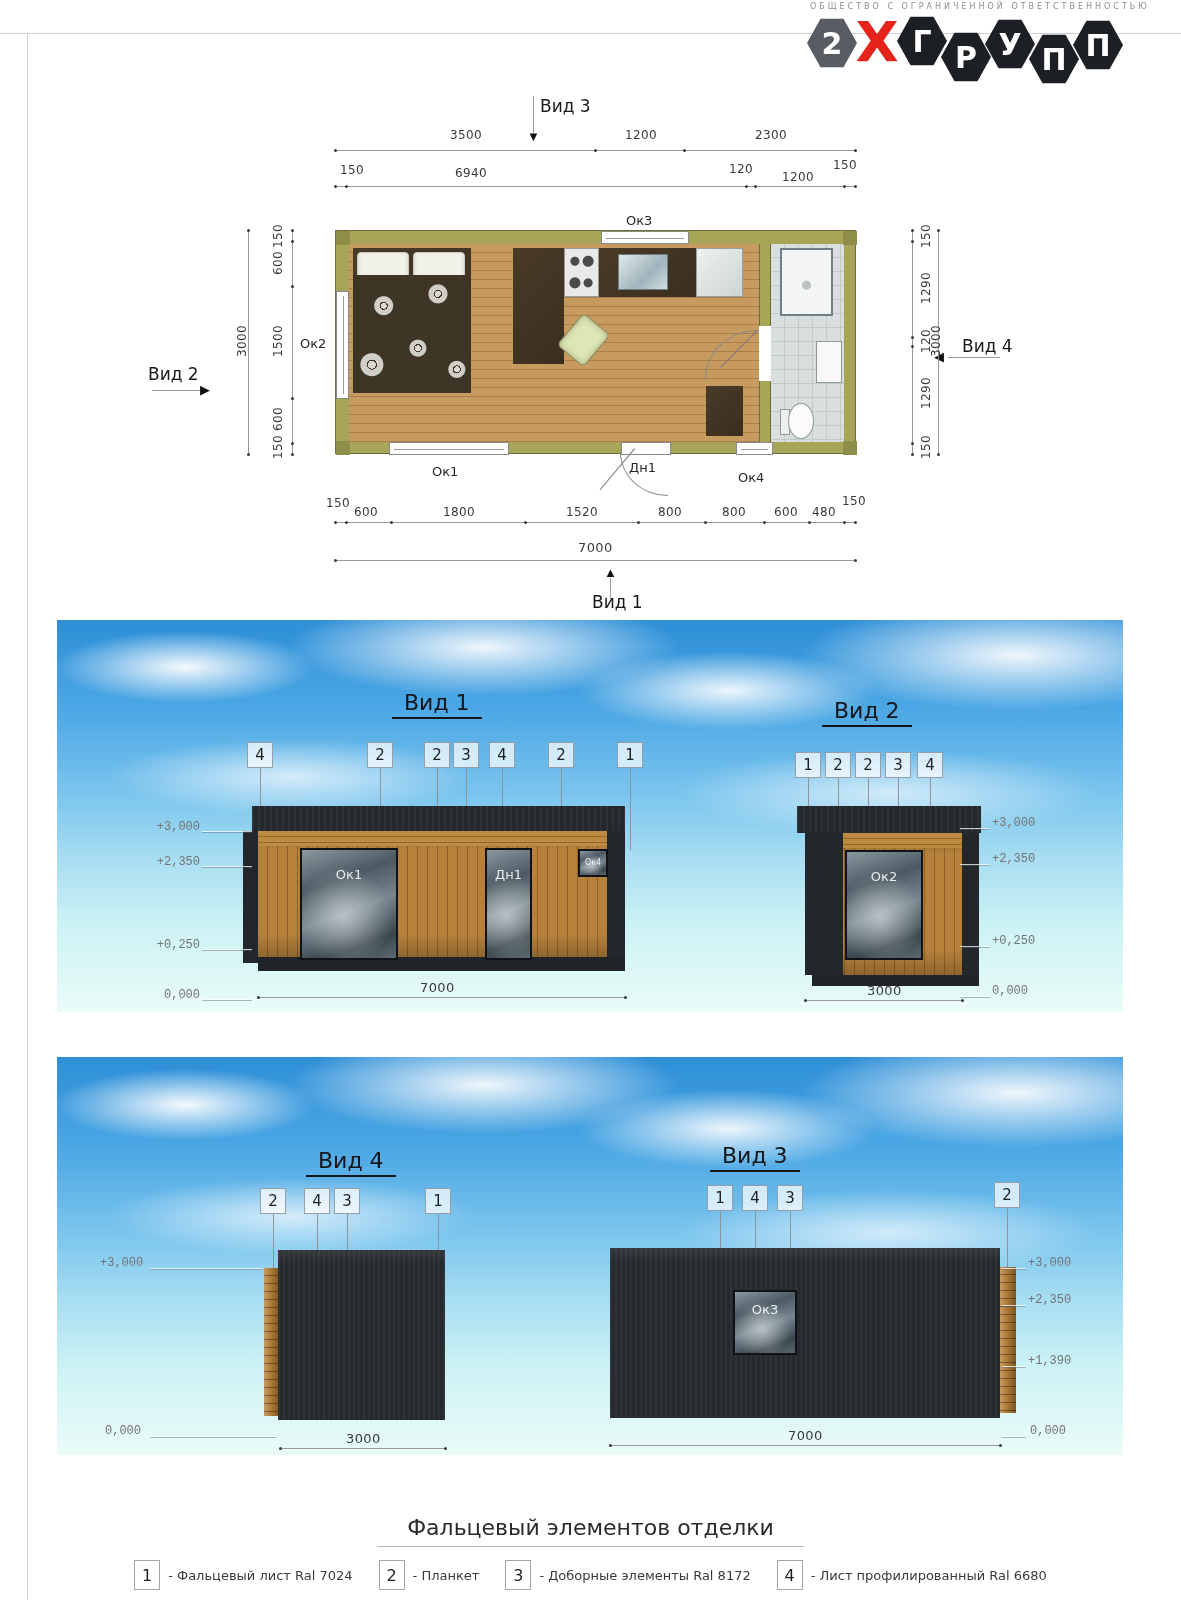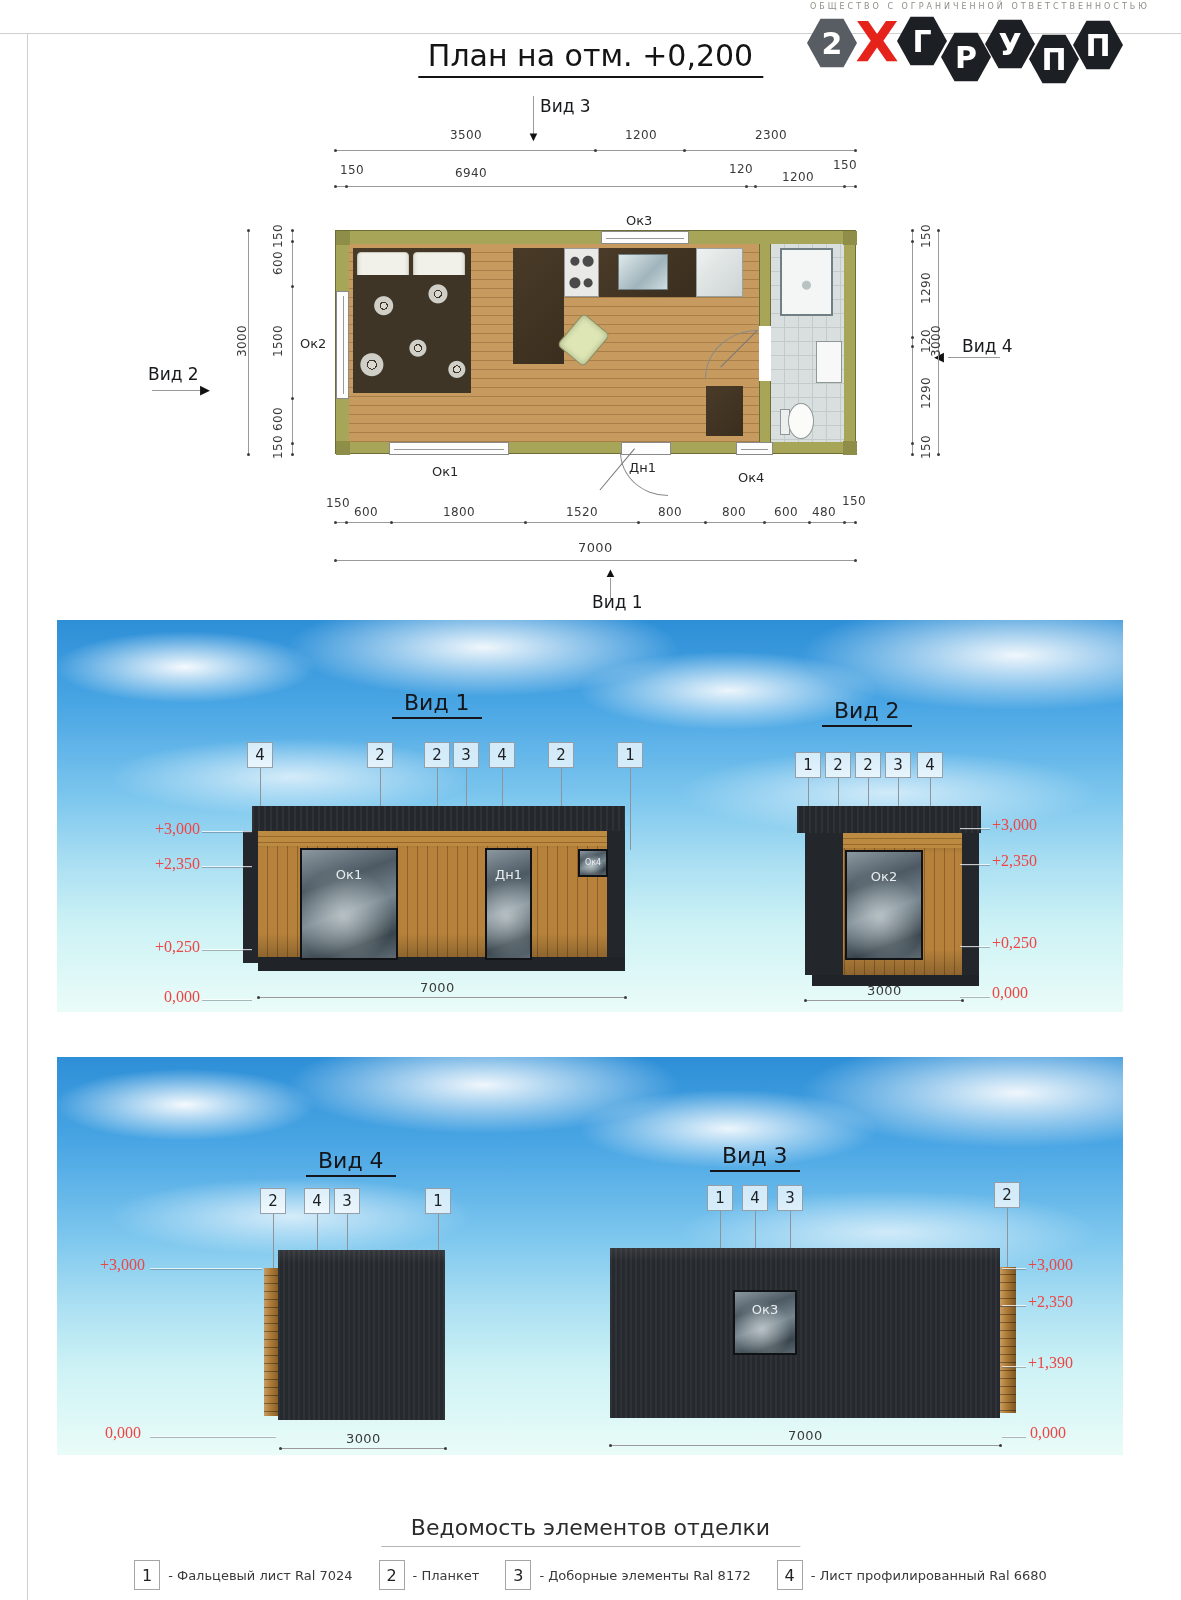--- a/index.html
+++ b/index.html
@@ -73,21 +73,21 @@
   radial-gradient(ellipse 300px 75px at 40% 7%,rgba(255,255,255,.92),transparent 65%),
   radial-gradient(ellipse 230px 60px at 63% 18%,rgba(255,255,255,.9),transparent 65%),
   radial-gradient(ellipse 330px 85px at 90% 9%,rgba(255,255,255,.92),transparent 65%),
   radial-gradient(ellipse 260px 55px at 22% 40%,rgba(255,255,255,.7),transparent 70%),
   radial-gradient(ellipse 300px 60px at 78% 44%,rgba(255,255,255,.65),transparent 70%),
   linear-gradient(180deg,#2e8fd7 0%,#4aa6e4 22%,#7cc6ee 45%,#aadff2 62%,#cdf2f5 78%,#eafcf8 100%)}
 .elev-title{position:absolute;font-size:22px;color:#14161a;font-family:"DejaVu Sans",sans-serif;
   border-bottom:2px solid #14161a;padding:0 12px 2px;white-space:nowrap}
 .co{position:absolute;width:26px;height:26px;border:1px solid rgba(140,150,158,.9);background:rgba(255,255,255,.72);
   font-size:15px;display:flex;align-items:center;justify-content:center;color:#1d1f22;font-family:"DejaVu Sans",sans-serif}
-.mark{position:absolute;font-size:16px;color:#ef4444;font-family:Liberation Serif, serif;white-space:nowrap}
+.mark{position:absolute;font-size:12px;color:#737373;font-family:Liberation Mono, monospace;white-space:nowrap}
 .mark-line{position:absolute;height:1px;background:rgba(255,255,255,.75);box-shadow:0 1px 0 rgba(90,100,110,.45)}
 .roof{position:absolute;background:#24272b;background-image:repeating-linear-gradient(90deg,rgba(255,255,255,.05) 0 2px,transparent 2px 6px)}
 .facade-wood{position:absolute;background-color:#b5813b;
   background-image:linear-gradient(180deg,rgba(0,0,0,.28),rgba(0,0,0,0) 14%,rgba(0,0,0,0) 82%,rgba(0,0,0,.22)),
   repeating-linear-gradient(90deg,rgba(0,0,0,0) 0 9px,#8f6128 9px 10px)}
 .wood-band-h{position:absolute;background-color:#bd8a42;
   background-image:repeating-linear-gradient(180deg,rgba(0,0,0,0) 0 5px,#96682c 5px 6px)}
 .dark-panel{position:absolute;background:#23262a}
 .facade-dark{position:absolute;background-color:#26292d;
   background-image:repeating-linear-gradient(90deg,rgba(255,255,255,.045) 0 2px,transparent 2px 5px),
@@ -123,21 +123,20 @@
       <span class="hex gray" style="transform:translateY(4px)">2</span>
       <span class="redx">Х</span>
       <span class="hex dark" style="transform:translateY(2px)">Г</span>
       <span class="hex dark" style="transform:translateY(18px)">Р</span>
       <span class="hex dark" style="transform:translateY(5px)">У</span>
       <span class="hex dark" style="transform:translateY(20px)">П</span>
       <span class="hex dark" style="transform:translateY(6px)">П</span>
     </div>
   </div>
 
-  <div class="sheet-title">План на отм. +0,200</div>
 
   <div class="view-label" style="left:540px;top:96px">Вид 3</div>
   <div class="line-v" style="left:533px;top:96px;height:40px"></div>
   <div class="tri" style="left:527px;top:130px">▼</div>
 
   <div class="view-label" style="left:148px;top:364px">Вид 2</div>
   <div class="line-h" style="left:152px;top:390px;width:52px"></div>
   <div class="tri" style="left:200px;top:383px">▶</div>
 
   <div class="view-label" style="left:962px;top:336px">Вид 4</div>
@@ -430,21 +429,21 @@
   <div class="mark-line" style="left:1002px;top:1268px;width:24px"></div>
   <div class="mark-line" style="left:1002px;top:1305px;width:24px"></div>
   <div class="mark-line" style="left:1002px;top:1366px;width:24px"></div>
   <div class="mark-line" style="left:1002px;top:1436px;width:24px"></div>
   <div class="line-h" style="left:610px;top:1445px;width:390px">
       <i class="dot" style="left: 0px;"></i>
       <i class="dot" style="left: 390px;"></i>
     </div>
   <div class="dim" style="left:788px;top:1428px;font-size:13px">7000</div>
 
-  <div class="legend-title">Ведомость элементов отделки</div>
+  <div class="legend-title">Фальцевый элементов отделки</div>
   <div class="legend-row">
     <div class="legend-item">
       <span class="legend-box">1</span>
       <span class="legend-text">- Фальцевый лист Ral 7024</span>
     </div>
     <div class="legend-item">
       <span class="legend-box">2</span>
       <span class="legend-text">- Планкет</span>
     </div>
     <div class="legend-item">

